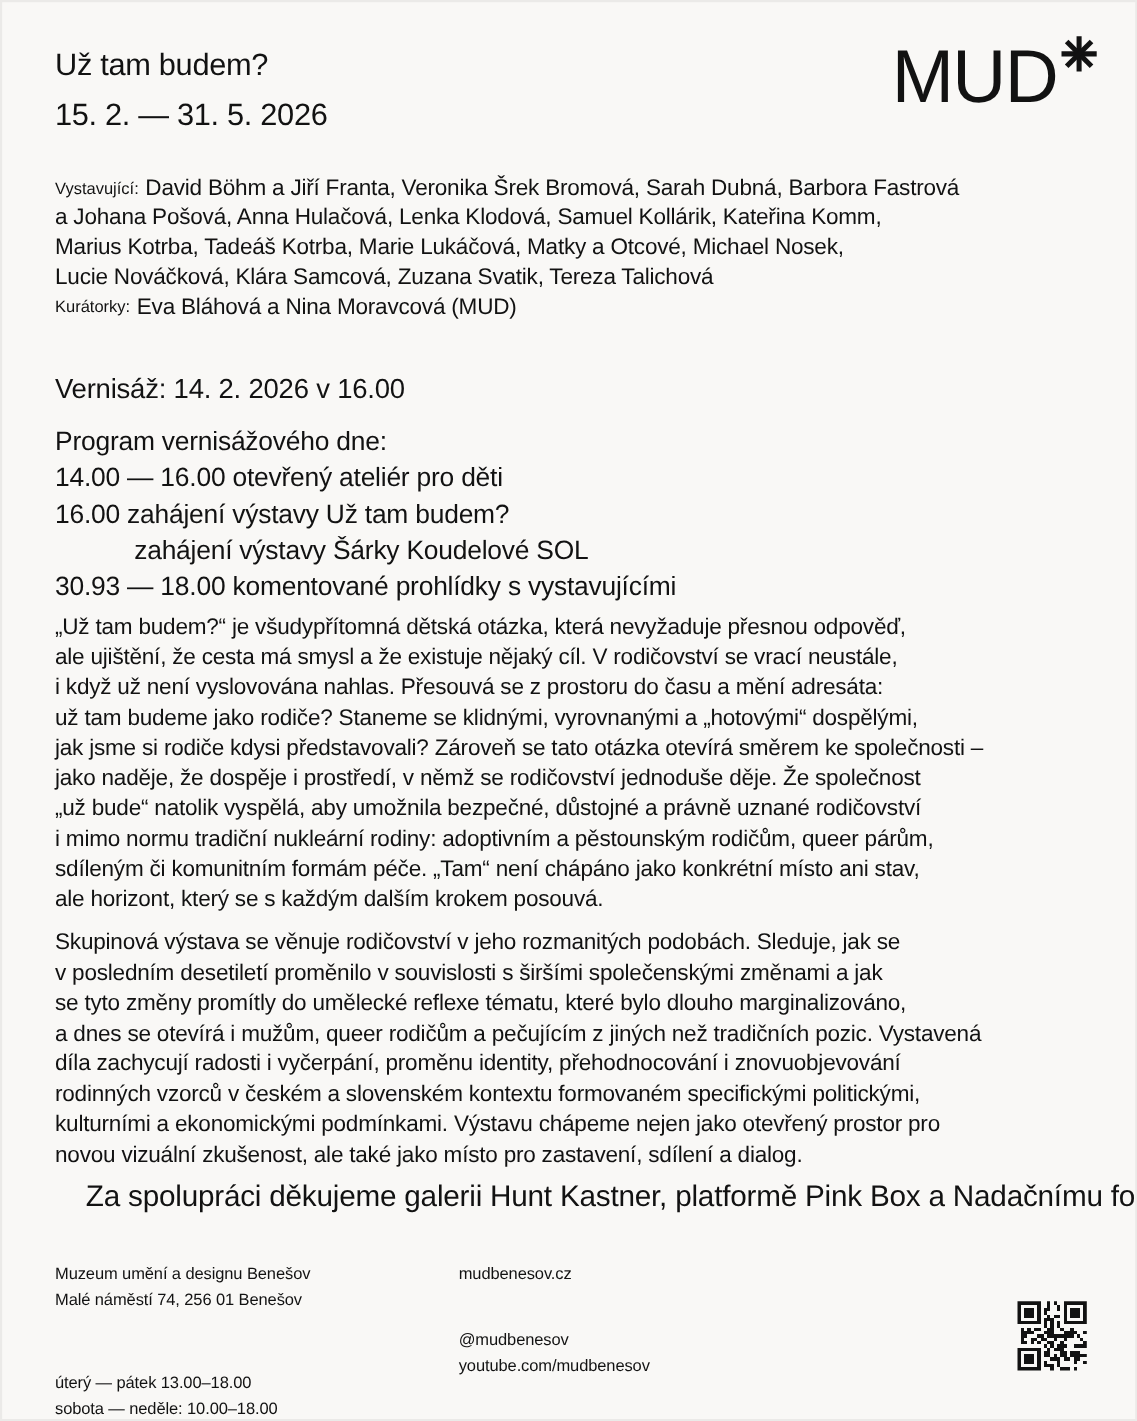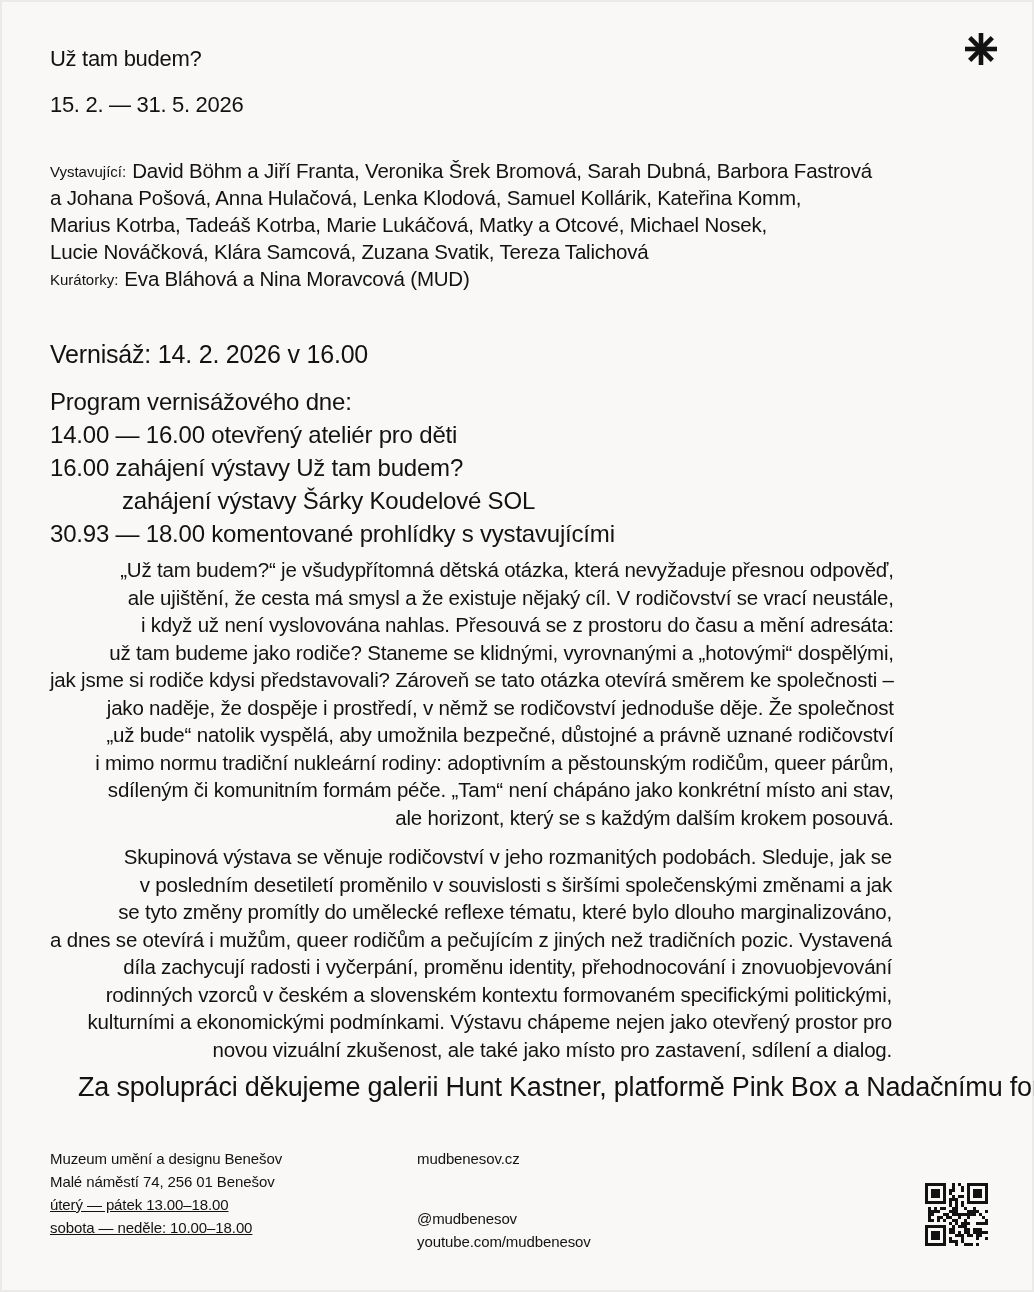--- a/index.html
+++ b/index.html
@@ -7,60 +7,61 @@
     position:relative;
     width:1034px;height:1292px;
     background:#f9f8f6;
     color:#121212;
     font-family:"Liberation Sans", sans-serif;
     overflow:hidden;
     box-shadow:inset 0 0 0 2px rgba(0,0,0,0.055);
   }
   .abs{position:absolute;}
   
-  .title-block{left:50px;top:36px;font-size:22px;line-height:46px;font-weight:500;letter-spacing:-0.3px;}
+  .title-block{left:50px;top:36px;font-size:28px;line-height:46px;font-weight:500;letter-spacing:-0.3px;}
   .title-line{white-space:nowrap;}
   
   .logo{top:36px;right:36px;display:flex;align-items:flex-start;}
   .logo-text{font-size:68px;line-height:1;font-weight:500;letter-spacing:-1.5px;}
   .logo-ast{margin-top:-4px;margin-left:3px;}
   
   .credits{left:50px;top:157px;font-size:20.5px;line-height:27px;letter-spacing:-0.2px;}
   .credit-label{font-size:15px;letter-spacing:0;vertical-align:top;position:relative;top:1px;margin-right:6px;}
   .line{white-space:nowrap;}
   
   .h2{font-size:25px;letter-spacing:-0.2px;line-height:34px;white-space:nowrap;margin-top:12px;}
   .vernissage{left:50px;top:325px;}
   .program{left:50px;top:385px;font-size:24px;line-height:33px;letter-spacing:-0.2px;}
   .program .indent{padding-left:72px;}
   
-  .para{left:50px;font-size:20.5px;line-height:27.5px;letter-spacing:-0.2px;text-align:right;}
+  .para{left:50px;font-size:20.5px;line-height:27.5px;letter-spacing:-0.2px;}
   .para1{top:556px;}
   .para2{top:843px;}
   .thanks{left:50px;top:1074px;font-size:27px;line-height:27.5px;letter-spacing:-0.2px;white-space:nowrap;margin-left:28px;}
   
   .footer-text{font-size:15px;line-height:23px;letter-spacing:-0.1px;}
   .f-col1-a{left:50px;top:1147px;}
-  .f-col1-b{left:50px;top:1193px;text-decoration:underline;}
+  .f-col1-b{left:50px;top:1246px;}
   .f-col2-a{left:417px;top:1147px;}
   .f-col2-b{left:417px;top:1207px;}
   .qr{left:925px;top:1183px;width:63px;height:63px;}
   .qr svg{display:block;width:63px;height:63px;}
 </style>
 </head>
 <body>
 
 <div class="page">
 
   <div class="abs title-block">
     <div class="title-line">Už tam budem?</div>
     <div class="title-line">15. 2. — 31. 5. 2026</div>
   </div>
 
   <div class="abs logo">
+    <span class="logo-text">MUD</span>
     <span class="logo-ast">
       <svg width="34" height="34" viewBox="0 0 34 34">
         <g stroke="#121212" stroke-width="4.6" stroke-linecap="butt">
           <line x1="17" y1="1" x2="17" y2="33"></line>
           <line x1="1" y1="17" x2="33" y2="17"></line>
           <line x1="5.7" y1="5.7" x2="28.3" y2="28.3"></line>
           <line x1="28.3" y1="5.7" x2="5.7" y2="28.3"></line>
         </g>
       </svg>
     </span>

